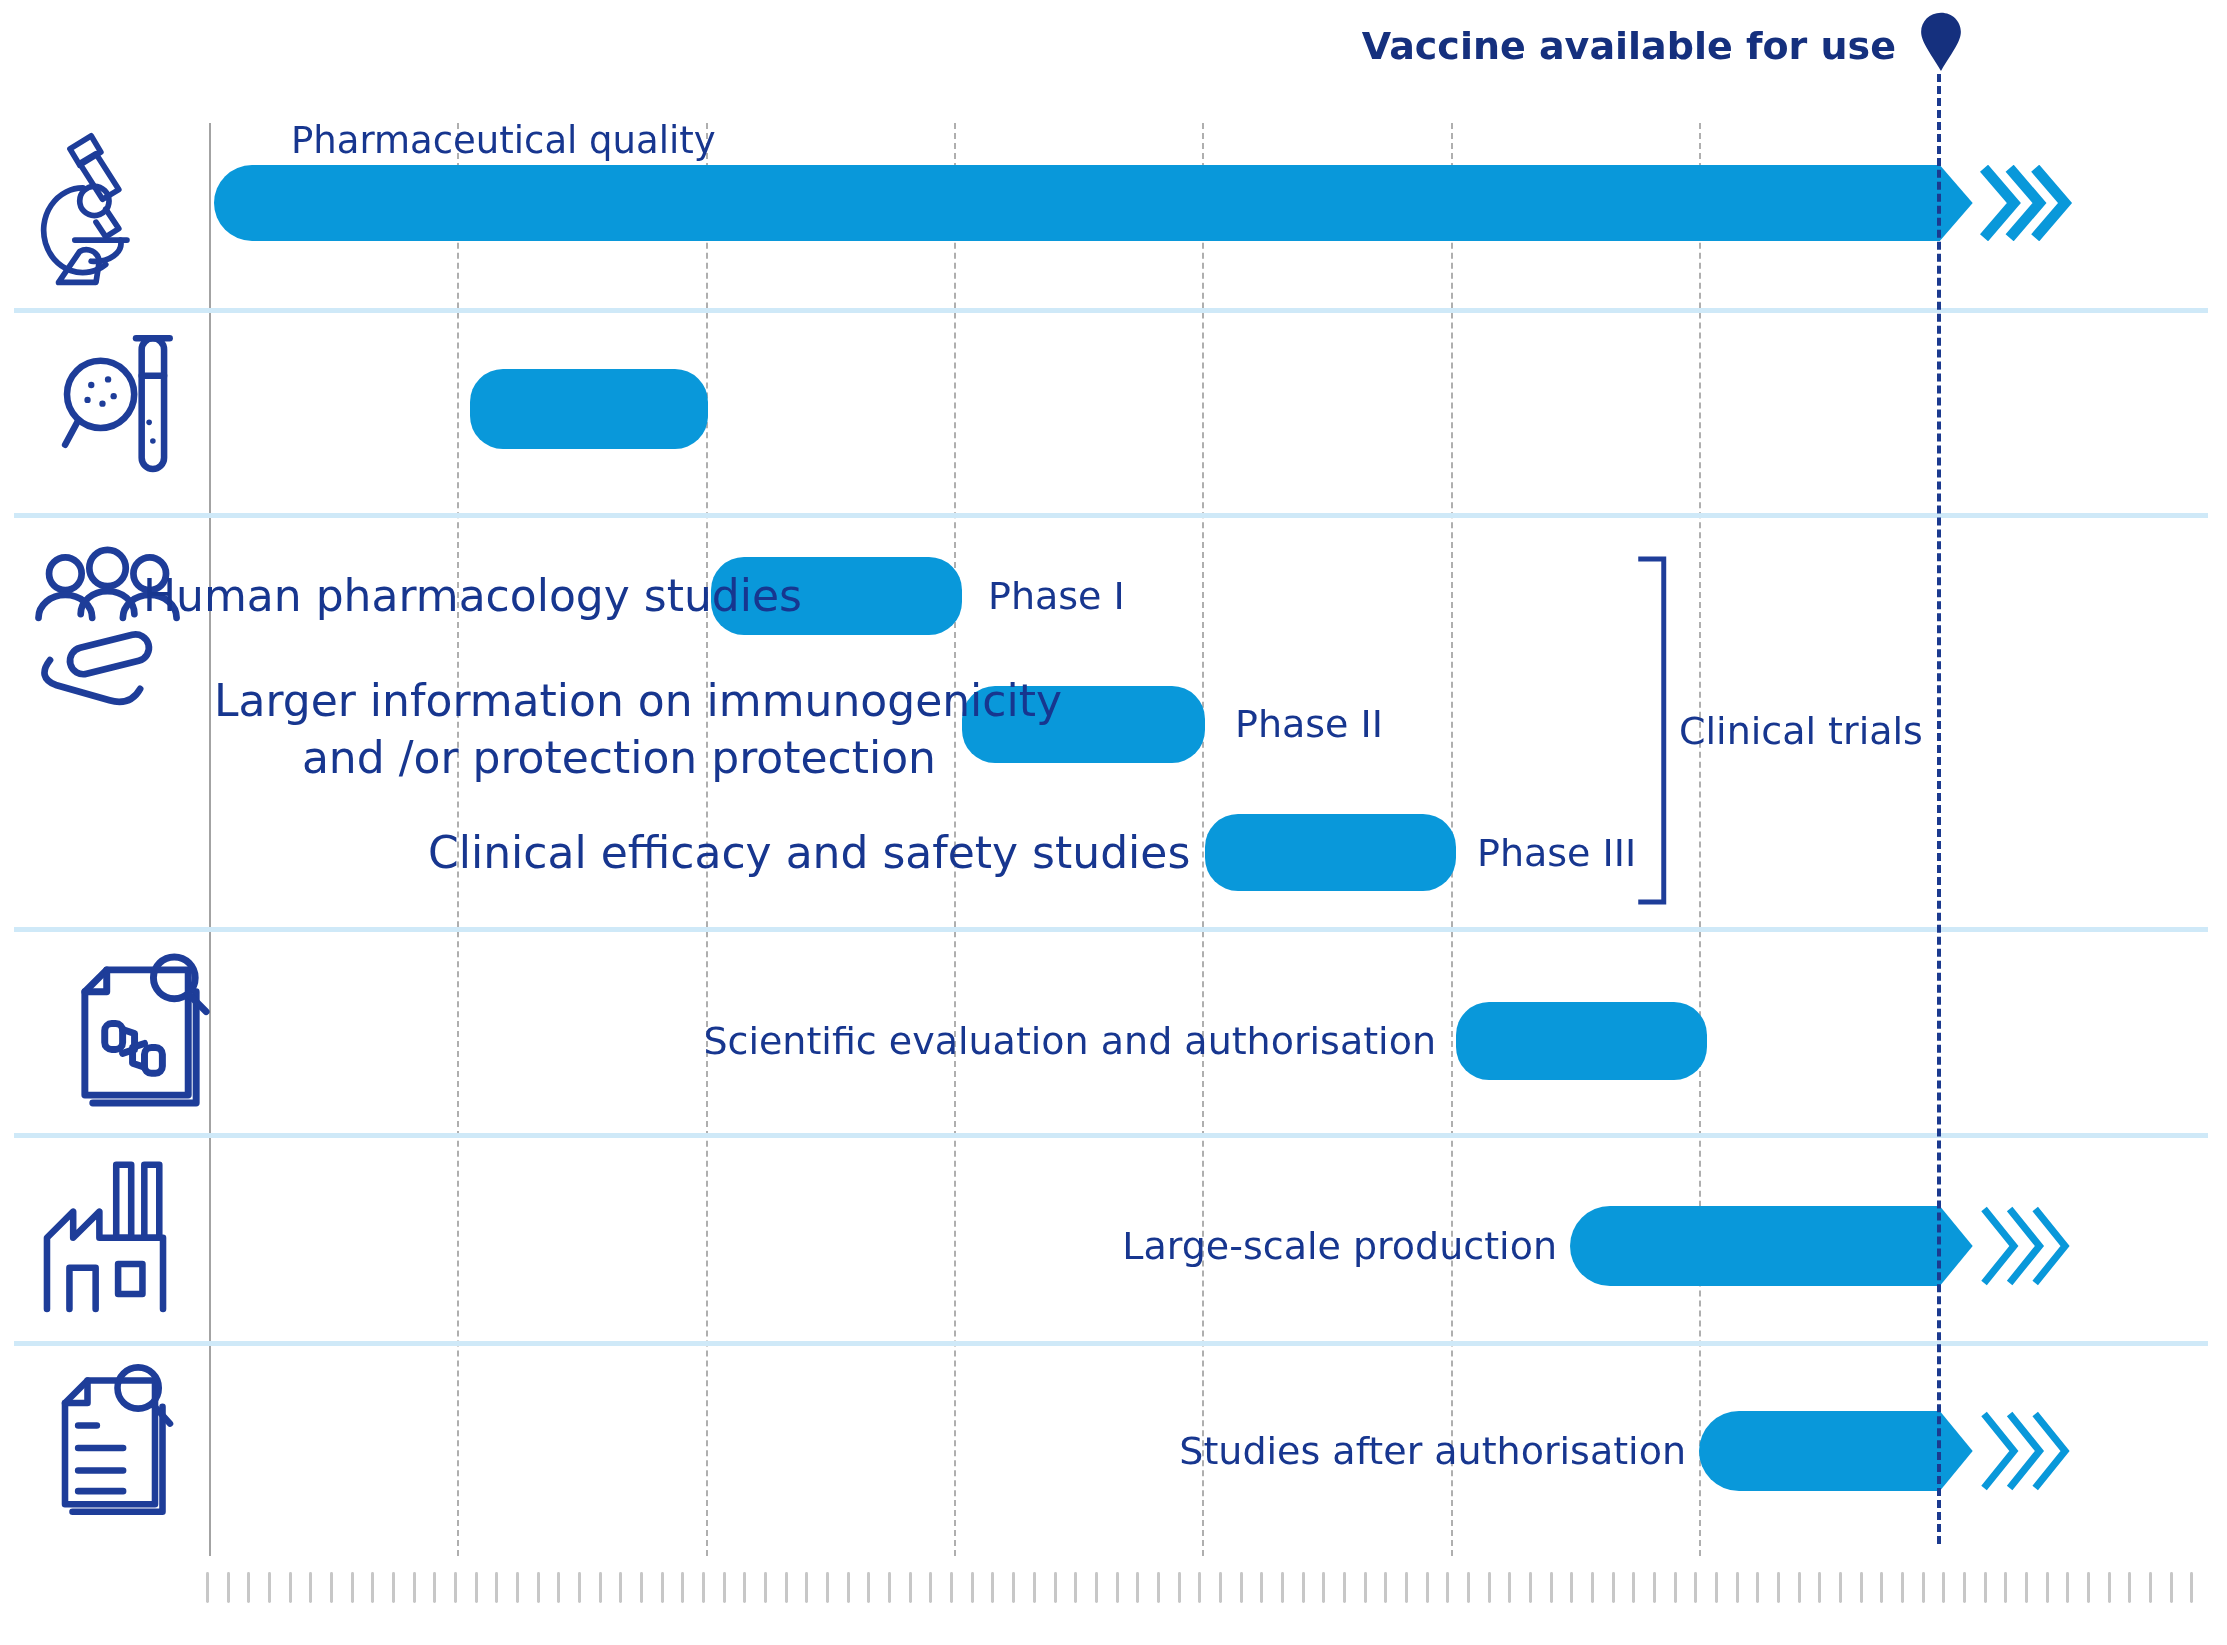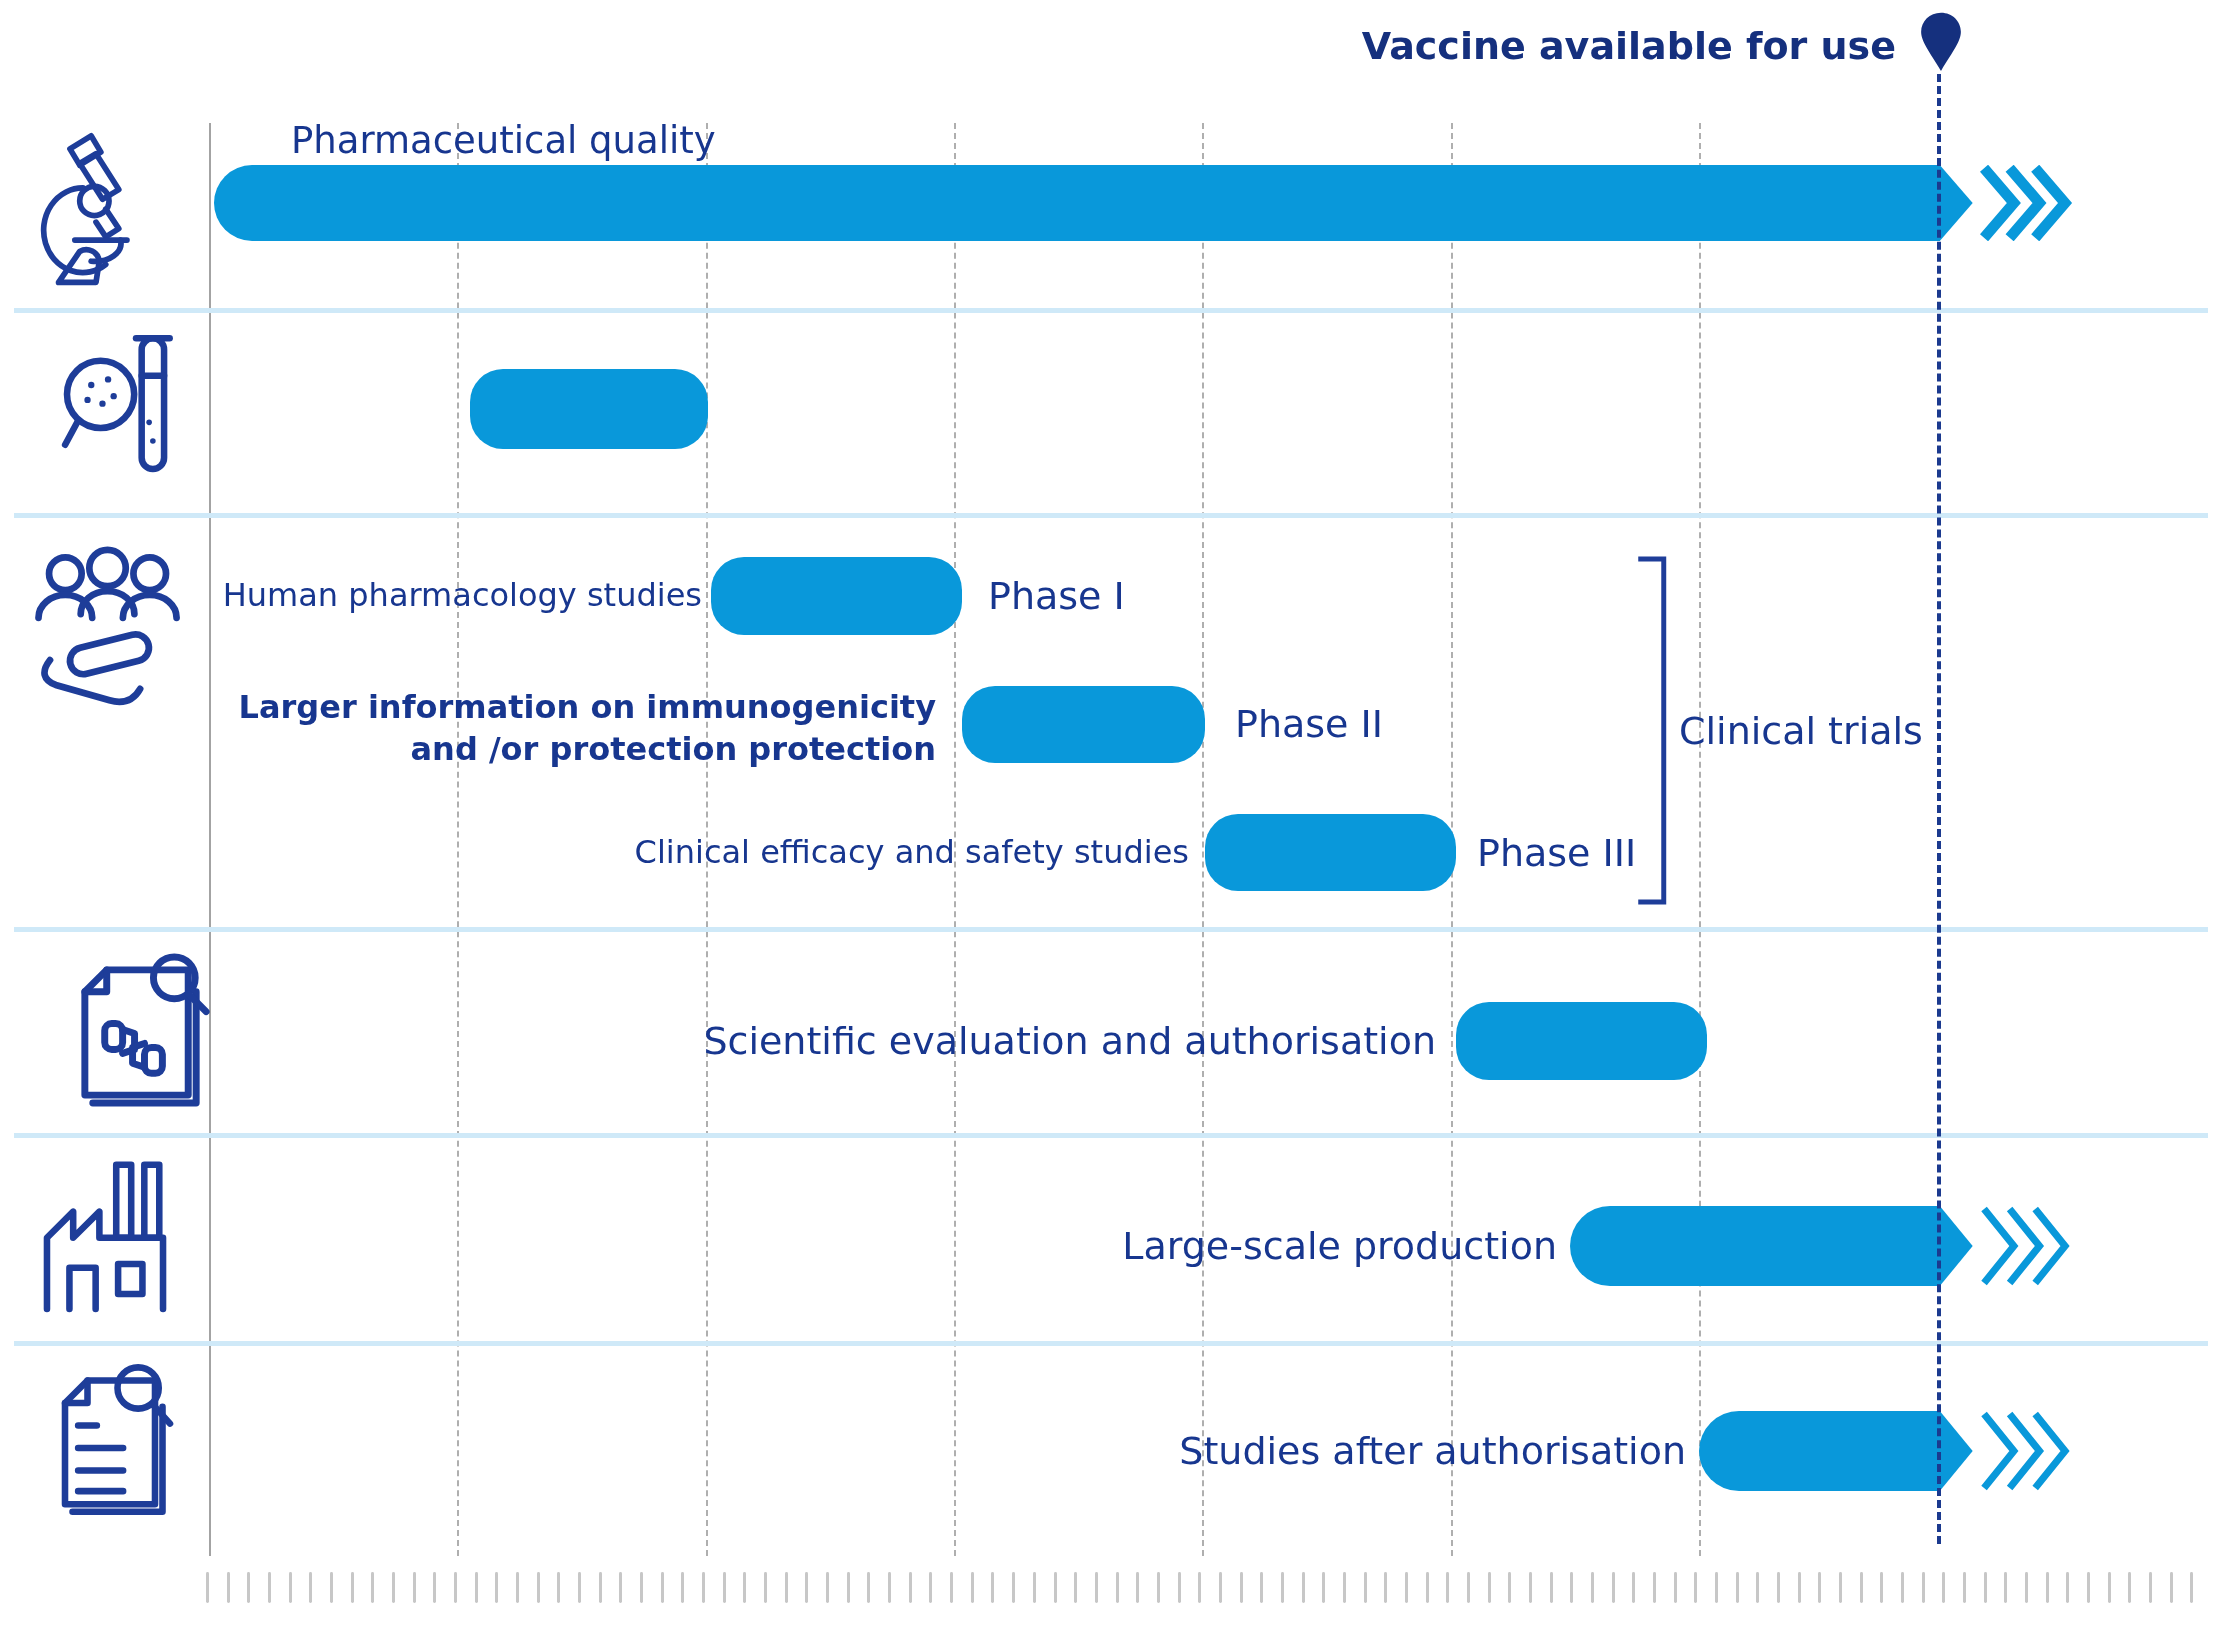--- a/index.html
+++ b/index.html
@@ -8,21 +8,21 @@
   .gridline{position:absolute;width:0;}
   .grid-solid{border-left:2.1px solid #A3A3A3;}
   .grid-dashed{border-left:2.1px dashed #AFAFAF;}
   .marker-line{position:absolute;width:0;border-left:4.3px dashed #1B3A8F;z-index:40;}
   .divider{position:absolute;height:5px;background:#CFE9F8;z-index:1;}
   .bar{position:absolute;background:#0998DA;z-index:20;}
   .arrow-svg{position:absolute;z-index:20;}
   .lbl{position:absolute;color:#17368F;white-space:nowrap;transform:translateY(-50%);z-index:50;}
   .lbl-52{font-size:37px;}
   .lbl-53{font-size:38px;}
-  .lbl-45{font-size:32px;line-height:1.3;}
+  .lbl-45{font-size:44px;line-height:1.3;}
   .right{text-align:right;}
   .title{position:absolute;color:#15307E;font-weight:bold;font-size:38px;text-align:right;
          transform:translateY(-50%);white-space:nowrap;z-index:50;}
   .icon{position:absolute;z-index:30;}
   .icon *{stroke:#1E3D99;stroke-width:3.5;fill:none;stroke-linecap:round;stroke-linejoin:round;}
   .icon .dot{fill:#1E3D99;stroke:none;}
   .tick{position:absolute;width:2.9px;background:#C7C7C7;border-radius:1.4px;z-index:5;}
   .bracket{position:absolute;z-index:30;}
   .pin{position:absolute;z-index:45;}
 </style>
@@ -244,21 +244,21 @@
   <svg class="bracket" style="left:1634px;top:555px;" width="34" height="351" viewBox="0 0 48 492">
     <path d="M6,4 H42 V488 H6" fill="none" stroke="#1E3D99" stroke-width="7"></path>
   </svg>
 
   <div class="lbl lbl-52" style="left:247px;top:140px;margin-left:44px;">Pharmaceutical quality</div>
 
 
   <div class="lbl lbl-45 right" style="left:143px;top:596px;width:559px;">Human pharmacology studies</div>
   <div class="lbl lbl-53" style="left:988px;top:596px;text-align:right;">Phase I</div>
 
-  <div class="lbl lbl-45 right" style="left:214px;top:729px;width:722px;font-weight:bold;">
+  <div class="lbl lbl-45 right" style="left:214px;top:729px;width:722px;">
     <div>Larger information on immunogenicity</div>
     <div>and /or protection protection</div>
   </div>
   <div class="lbl lbl-53" style="left:1235px;top:724px;">Phase II</div>
 
   <div class="lbl lbl-45 right" style="left:428px;top:853px;width:761px;">Clinical efficacy and safety studies</div>
   <div class="lbl lbl-53" style="left:1477px;top:853px;">Phase III</div>
 
   <div class="lbl lbl-53" style="left:1679px;top:731px;">Clinical trials</div>
 

